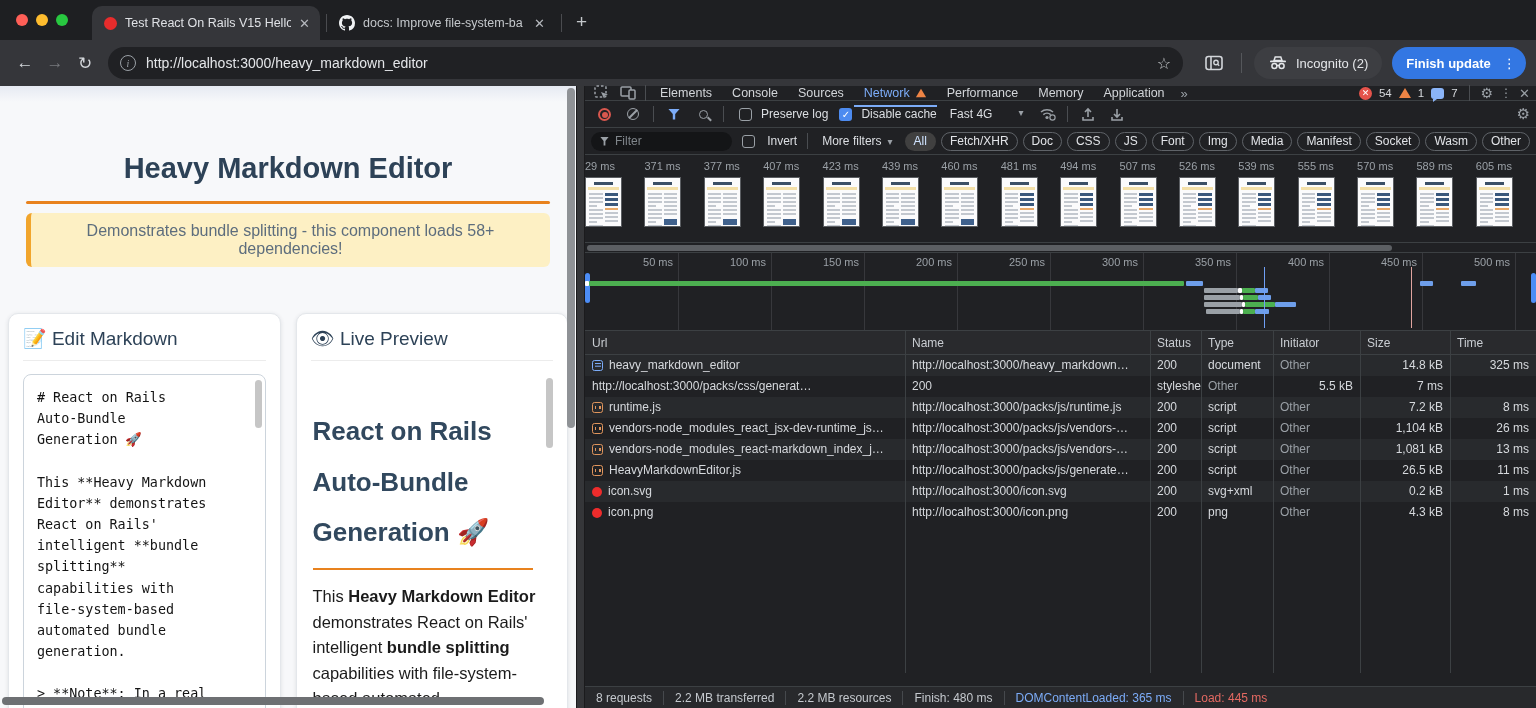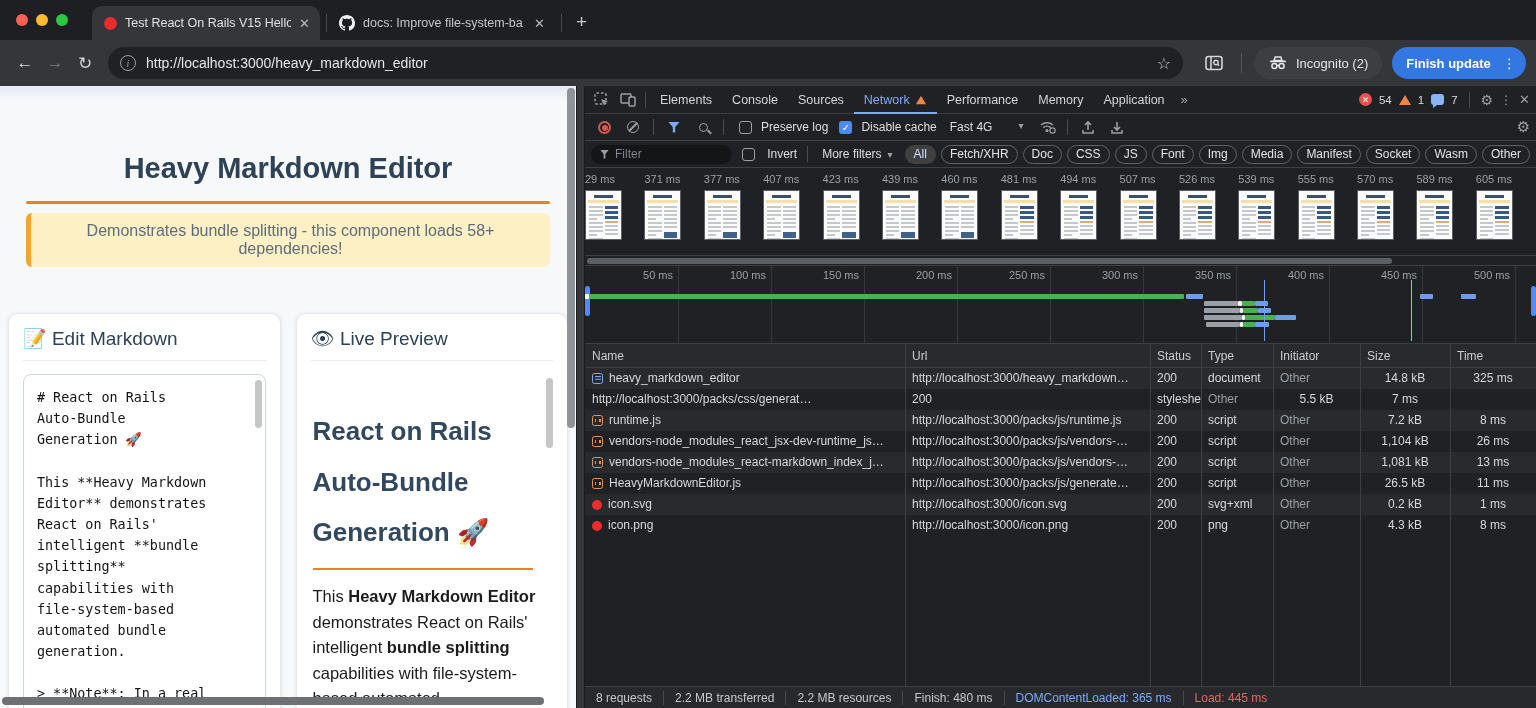--- a/index.html
+++ b/index.html
@@ -51,21 +51,21 @@
   .pv-rule{height:2px;background:#e8821e;margin:10px 20px 14px 2px}
   .pv-para{font-size:16.5px;line-height:1.55;color:#1b1b1b;margin-left:2px;width:225px}
   .vscroll{position:absolute;right:1px;top:2px;width:8px;height:340px;background:#8f9296;border-radius:4px}
   .hscroll{position:absolute;left:2px;bottom:3px;width:542px;height:8px;background:#6e7073;border-radius:4px}
 
   .vdivider{position:absolute;left:576px;top:86px;width:9px;height:622px;background:#353639;border-left:1px solid #1b1b1d;border-right:1px solid #1b1b1d}
 
   
   .devtools{position:absolute;left:585px;top:86px;width:951px;height:622px;background:#202124;color:#dfe1e5;font-size:12px}
   .dt-row{display:flex;align-items:center;border-bottom:1px solid #3c4043}
-  .dt-tabbar{height:28px;padding:0 4px}
+  .dt-tabbar{height:15px;padding:0 4px}
   .iconbtn{width:26px;height:22px;display:flex;align-items:center;justify-content:center;color:#9aa0a6;flex:0 0 auto}
   .dtdiv{width:1px;height:16px;background:#4a4d51;margin:0 4px;flex:0 0 auto}
   .dt-tab{padding:0 10px;height:28px;display:flex;align-items:center;gap:5px;color:#d2d5d9;font-size:12.5px;white-space:nowrap}
   .dt-tab.active{color:#7cacf8;box-shadow:inset 0 -2px 0 #7cacf8}
   .warn-tri{width:0;height:0;border-left:6px solid transparent;border-right:6px solid transparent;border-bottom:10px solid #ee8445;position:relative;display:inline-block}
   .chev{color:#9aa0a6;font-size:13px;padding:0 6px}
   .badges{margin-left:auto;display:flex;align-items:center;gap:7px;padding-right:2px}
   .errdot{width:13px;height:13px;border-radius:50%;background:#e5534b;color:#fff;font-size:9px;display:flex;align-items:center;justify-content:center}
   .bubble{width:13px;height:11px;background:#8ab4f8;border-radius:3px;position:relative}
   .bubble:after{content:"";position:absolute;left:2px;bottom:-3px;border-left:4px solid #8ab4f8;border-bottom:3px solid transparent}
@@ -114,21 +114,21 @@
   .evline{position:absolute;top:14px;bottom:2px;width:1.5px}
   .handle{position:absolute;top:20px;width:5px;height:30px;background:#4c8df6;border-radius:3px}
 
   .nettable{position:relative;height:342px;overflow:hidden}
   .colline{position:absolute;top:0;bottom:0;width:1px;background:#3c4043;z-index:3;pointer-events:none}
   .thead{display:grid;grid-template-columns:320px 245px 51px 72px 87px 90px 86px;height:24px;line-height:24px;background:#292a2d;border-bottom:1px solid #3c4043;color:#c9cdd2}
   .thead div{padding-left:7px;overflow:hidden;white-space:nowrap}
   .trow{display:grid;grid-template-columns:320px 245px 51px 72px 87px 90px 86px;height:21px;line-height:21px;color:#d6d9dd}
   .trow:nth-child(odd){background:#282a2d}
   .trow div{padding-left:7px;overflow:hidden;white-space:nowrap}
-  .cell-r{text-align:center;padding-right:7px!important}
+  .cell-r{text-align:right;padding-right:7px!important}
   .cell-dim{color:#9aa0a6}
   .namecell{display:flex;align-items:center;gap:6px}
   .ric{width:11px;height:11px;border-radius:2.5px;flex:0 0 auto;position:relative}
   .ric.document{border:1.5px solid #7cacf8}
   .ric.document:before{content:"";position:absolute;left:1.5px;right:1.5px;top:1.5px;height:1.3px;background:#7cacf8;box-shadow:0 2.7px 0 #7cacf8}
   .ric.stylesheet{border:1.5px solid #c58af9}
   .ric.stylesheet:before{content:"";position:absolute;left:3px;top:-0.5px;width:1.6px;height:10px;background:#c58af9;transform:rotate(38deg)}
   .ric.script{border:1.5px solid #e0955c}
   .ric.script:before{content:"";position:absolute;left:1.5px;top:2.5px;width:1.8px;height:3px;background:#e0955c}
   .ric.script:after{content:"";position:absolute;right:1.5px;top:2.5px;width:1.8px;height:3px;background:#e0955c}
@@ -886,22 +886,22 @@
         <div class="wbar" style="left: 658.44px; width: 11.16px; top: 56px; background: rgb(76, 175, 80);"></div>
         <div class="wbar" style="left: 669.6px; width: 14.88px; top: 56px; background: rgb(110, 158, 234);"></div>
         <div class="wbar" style="left: 835.14px; width: 13.02px; top: 28px; background: rgb(110, 158, 234);"></div>
         <div class="wbar" style="left: 876.06px; width: 14.88px; top: 28px; background: rgb(110, 158, 234);"></div>
         <div class="evline" style="left: 678.9px; background: rgb(111, 159, 245);"></div>
         <div class="evline" style="left: 825.84px; background: rgb(224, 164, 159);"></div>
       </div>
 
     <div class="nettable" id="nettable">
       <div class="thead" id="thead">
+          <div>Url</div>
           <div>Name</div>
-          <div>Url</div>
           <div>Status</div>
           <div>Type</div>
           <div>Initiator</div>
           <div>Size</div>
           <div>Time</div>
         </div>
       <div id="tbody">
           <div class="trow">
             <div class="namecell">
               <span class="ric document"></span>

